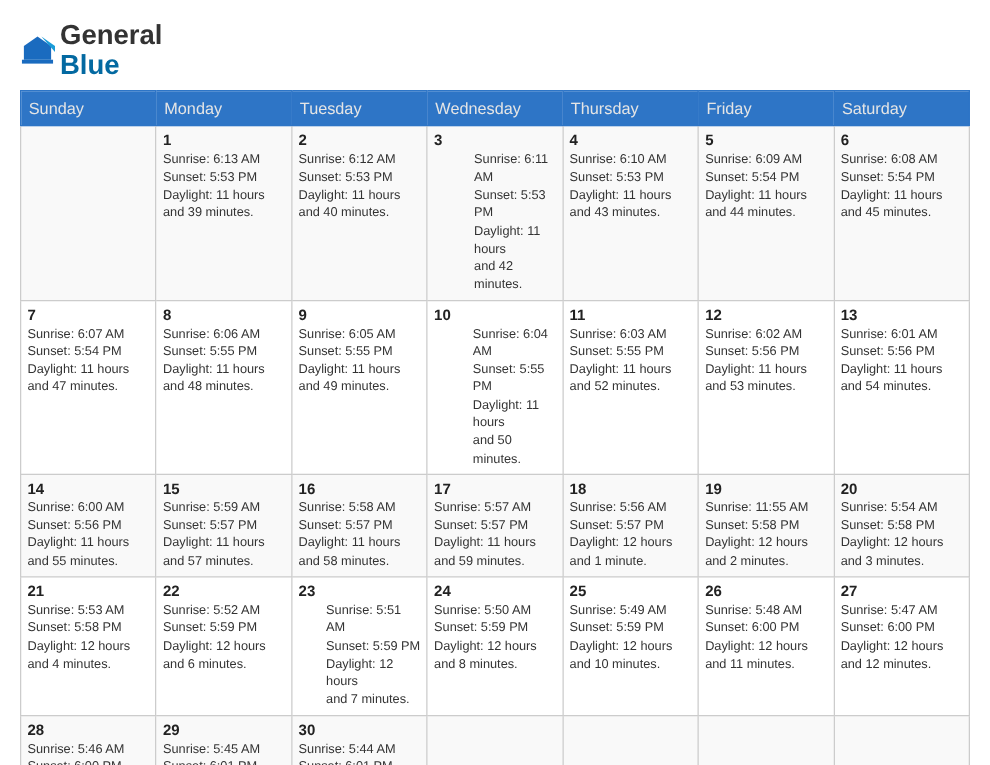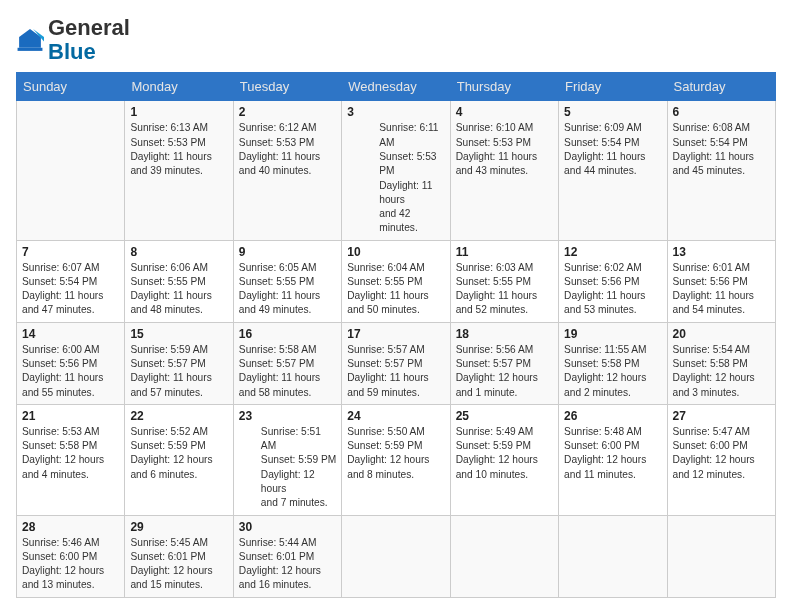--- a/index.html
+++ b/index.html
@@ -178,21 +178,21 @@
         </td>
         <td>
           <div class="day-num">9</div>
           <div class="day-detail" style="white-space: pre-line;">Sunrise: 6:05 AM
 Sunset: 5:55 PM
 Daylight: 11 hours
 and 49 minutes.</div>
         </td>
         <td>
           <div class="day-num">10</div>
-          <div class="day-detail" style="white-space: pre-line;">Sunrise: 6:04 AM
+          <div class="day-detail" style="white-space: pre-line; margin-left: 31px;">Sunrise: 6:04 AM
 Sunset: 5:55 PM
 Daylight: 11 hours
 and 50 minutes.</div>
         </td>
         <td>
           <div class="day-num">11</div>
           <div class="day-detail" style="white-space: pre-line;">Sunrise: 6:03 AM
 Sunset: 5:55 PM
 Daylight: 11 hours
 and 52 minutes.</div>

